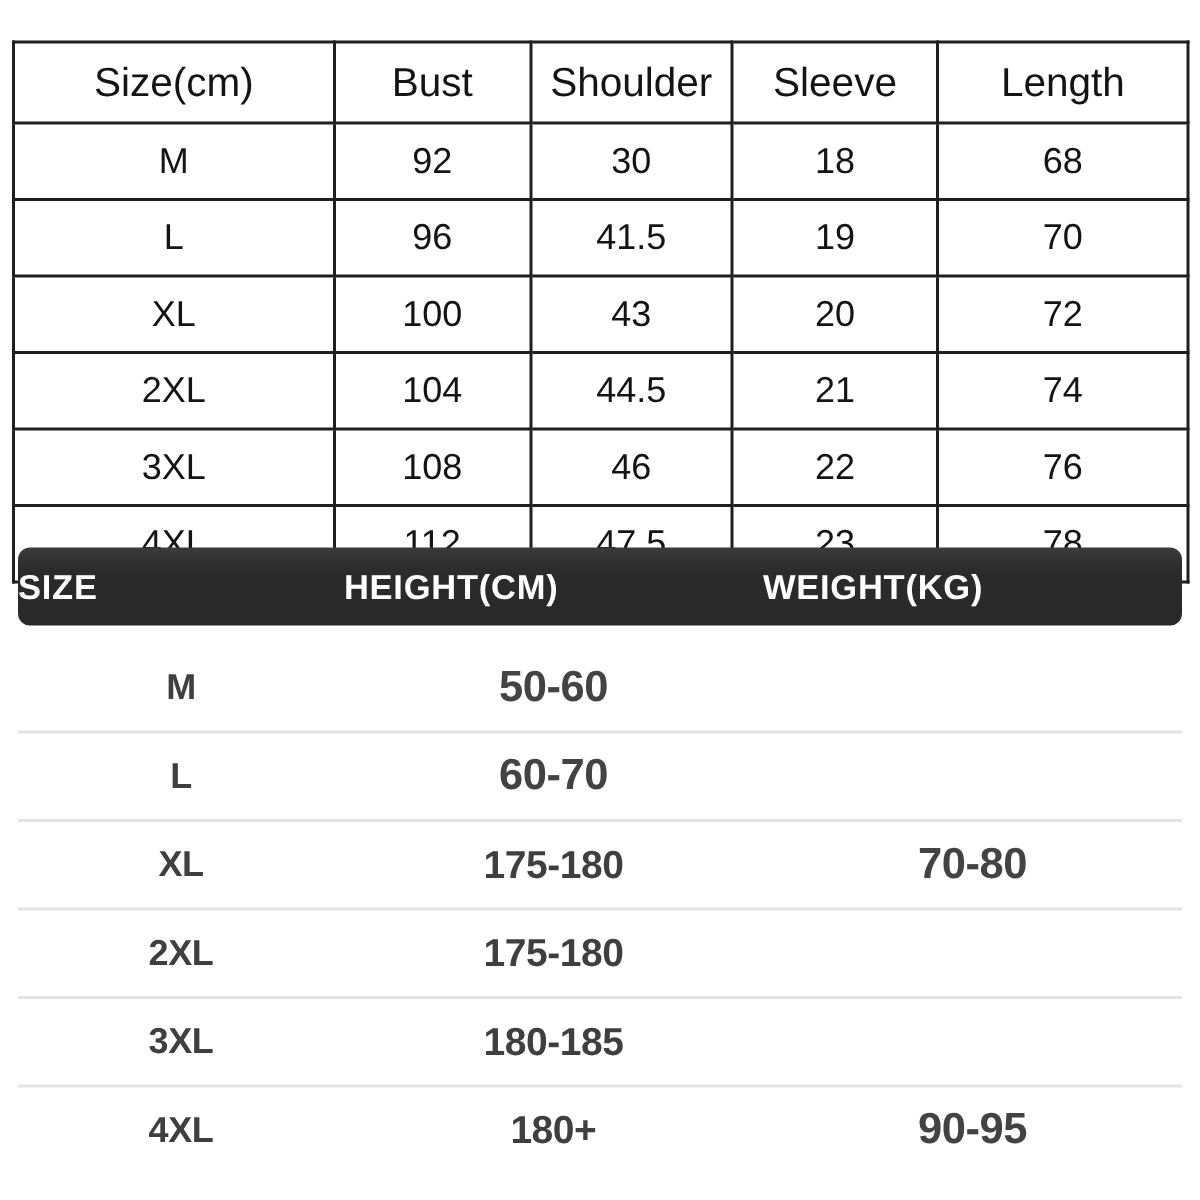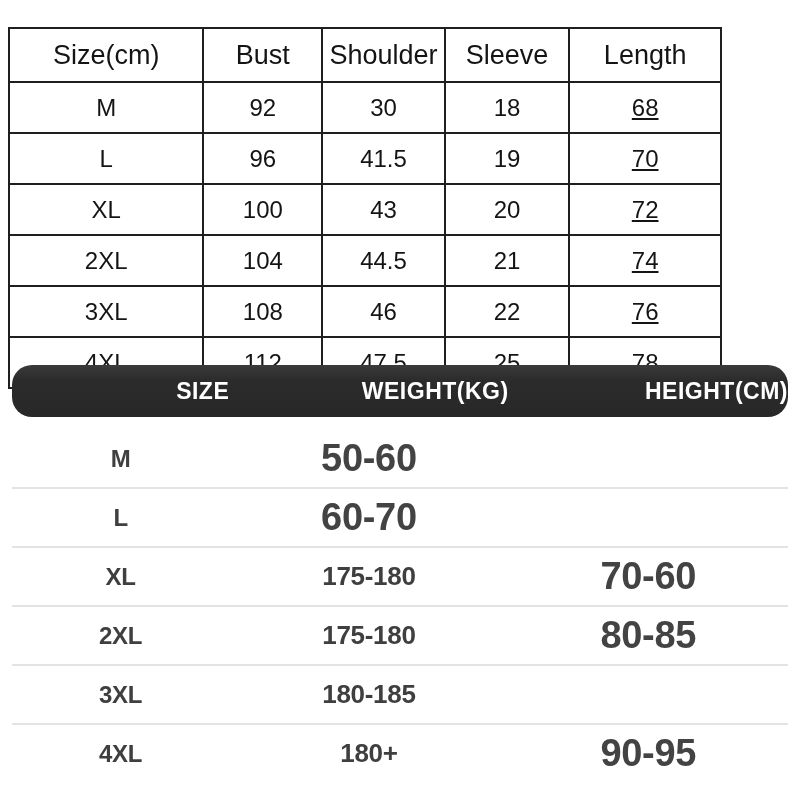--- a/index.html
+++ b/index.html
@@ -10,21 +10,21 @@
     background: #ffffff;
     overflow: hidden;
     font-family: "Liberation Sans", sans-serif;
   }
 
   
   .m-table {
     position: absolute;
     left: 8px;
     top: 27px;
-    width: 714px;
+    width: 785px;
     border-collapse: collapse;
     table-layout: fixed;
   }
   .m-table th, .m-table td {
     border: 2px solid #1f1f1f;
     text-align: center;
     color: #141414;
     font-weight: 400;
     padding: 0;
     overflow: hidden;
@@ -34,35 +34,35 @@
     line-height: 52px;
     font-size: 27px;
   }
   .m-table td {
     height: 40px;
     line-height: 40px;
     font-size: 24px;
   }
   
   .m-table td:nth-child(4) { line-height: 49px; }
-  .m-table td:nth-child(5) { line-height: 32px; text-decoration: underline; }
+  .m-table td:nth-child(5) { line-height: 32px; }
 
   
   .fit-header {
     position: absolute;
     left: 12px;
     top: 365px;
     width: 776px;
     height: 52px;
     background: linear-gradient(180deg, #3a3a3a 0%, #2b2b2b 30%, #282828 100%);
-    border-radius: 20px;
+    border-radius: 8px;
     display: grid;
     grid-template-columns: 28% 36% 36%;
     align-items: center;
-    text-align: right;
+    text-align: left;
     color: #ffffff;
     font-size: 23px;
     font-weight: 600;
     letter-spacing: 0.5px;
   }
   .fit-rows {
     position: absolute;
     left: 12px;
     top: 417px;
     width: 776px;
@@ -75,21 +75,21 @@
     align-items: center;
     text-align: center;
     color: #3f3f3f;
     font-weight: 700;
     border-bottom: 2px solid #e3e3e3;
     letter-spacing: -0.3px;
   }
   .fit-row:last-child { border-bottom: none; }
   .fit-row [data-cell="0"] { font-size: 24px; }
   .fit-row [data-cell="1"] { font-size: 26px; }
-  .fit-row [data-cell="2"] { font-size: 38px; color: #434343; }
+  .fit-row [data-cell="2"] { font-size: 29px; color: #434343; }
 </style>
 </head>
 <body>
 
 <div class="canvas">
 
   <table class="m-table">
     <colgroup>
       <col style="width:27.3%">
       <col style="width:16.7%">
@@ -140,51 +140,50 @@
           <td data-cell="0">3XL</td>
           <td data-cell="1">108</td>
           <td data-cell="2">46</td>
           <td data-cell="3">22</td>
           <td data-cell="4">76</td>
         </tr>
         <tr>
           <td data-cell="0">4XL</td>
           <td data-cell="1">112</td>
           <td data-cell="2">47.5</td>
-          <td data-cell="3">25</td>
+          <td data-cell="3">23</td>
           <td data-cell="4">78</td>
         </tr>
       </tbody>
   </table>
 
   <div class="fit-header">
     <div>SIZE</div>
+    <div>HEIGHT(CM)</div>
     <div>WEIGHT(KG)</div>
-    <div>HEIGHT(CM)</div>
   </div>
 
   <div class="fit-rows">
 
   <div class="fit-row">
         <span data-cell="0">M</span>
         <span data-cell="2">50-60</span>
       </div>
       <div class="fit-row">
         <span data-cell="0">L</span>
         <span data-cell="2">60-70</span>
       </div>
       <div class="fit-row">
         <span data-cell="0">XL</span>
         <span data-cell="1">175-180</span>
-        <span data-cell="2">70-60</span>
+        <span data-cell="2">70-80</span>
       </div>
       <div class="fit-row">
         <span data-cell="0">2XL</span>
         <span data-cell="1">175-180</span>
-        <span data-cell="2">80-85</span>
       </div>
       <div class="fit-row">
         <span data-cell="0">3XL</span>
         <span data-cell="1">180-185</span>
       </div>
       <div class="fit-row">
         <span data-cell="0">4XL</span>
         <span data-cell="1">180+</span>
         <span data-cell="2">90-95</span>
       </div>

